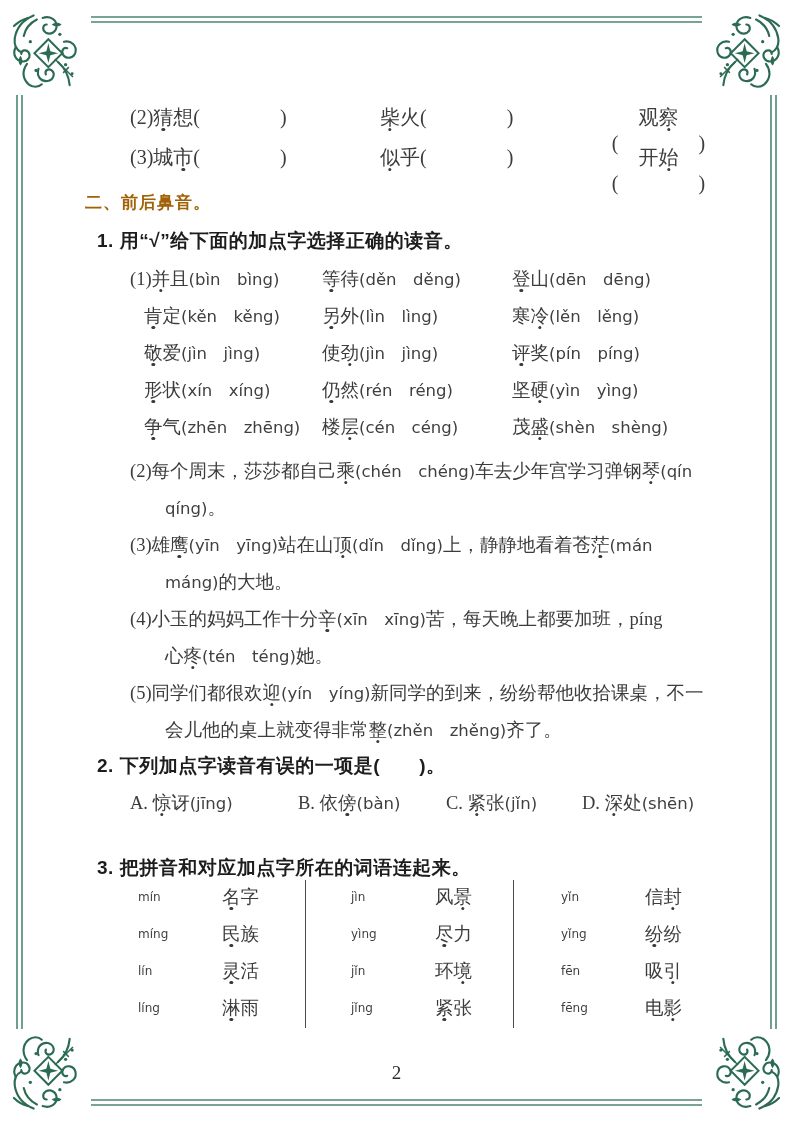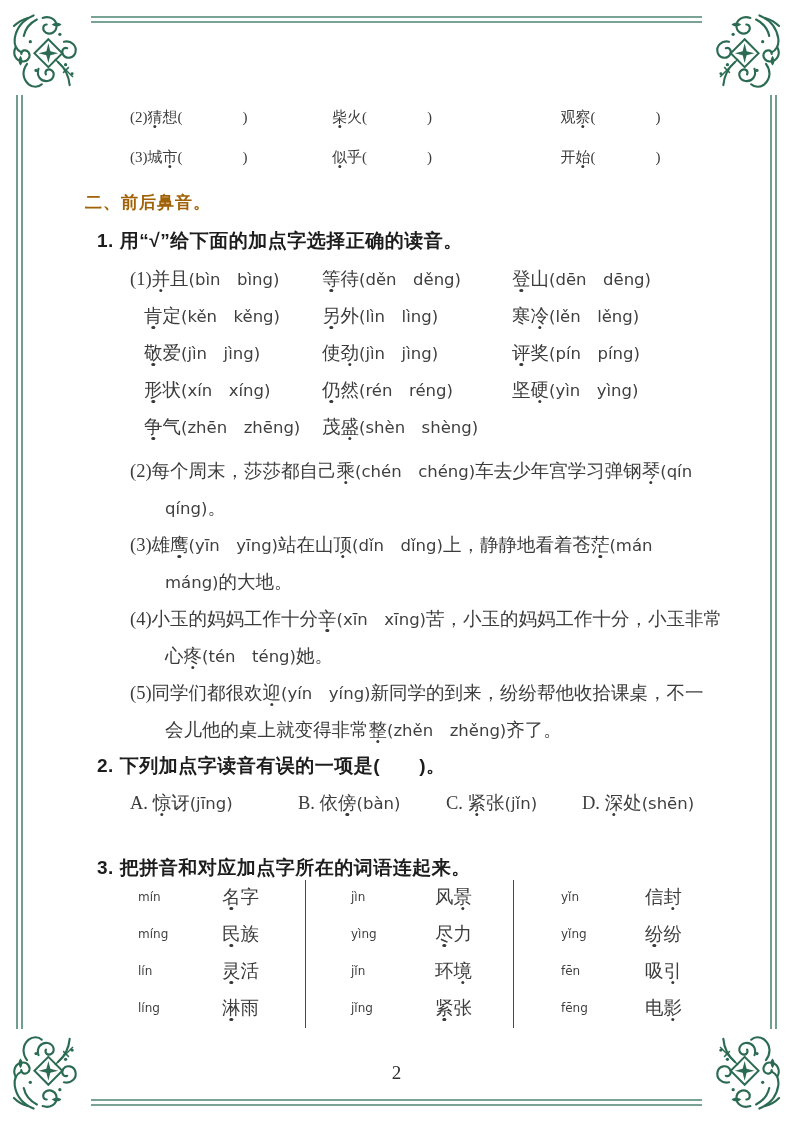--- a/index.html
+++ b/index.html
@@ -12,21 +12,21 @@
   .frame-svg{position:absolute;left:0;top:0;pointer-events:none;}
   .orn{position:absolute;width:82px;height:86px;}
   .orn svg{width:100%;height:100%;display:block;}
   .orn-tl{left:9px;top:11px;}
   .orn-tr{right:9px;top:11px;transform:scaleX(-1);}
   .orn-bl{left:9px;bottom:9px;transform:scaleY(-1);}
   .orn-br{right:9px;bottom:9px;transform:scale(-1,-1);}
 
   .content{position:absolute;left:97px;top:96px;width:626px;}
 
-  .exrow{display:flex;padding-left:33px;height:40px;line-height:26px;font-size:15px;}
+  .exrow{display:flex;padding-left:33px;height:40px;line-height:26px;font-size:20px;gap:48px;}
   .exrow .c1{width:202px;}
   .exrow .c2{width:166px;}
   .exrow .c3{flex:1;text-align:center;}
   .exrow-first{margin-top:8px;}
 
   .heading{
     margin-top:2px;height:40px;line-height:34px;margin-left:-12px;
     font-family:"Liberation Sans","DejaVu Sans",sans-serif;
     font-weight:700;font-size:17px;color:#a16207;letter-spacing:1px;
   }
@@ -172,28 +172,29 @@
       <span class="g2"><span>使</span><span class="dt">劲</span><span class="py">(jìn　jìng)</span></span>
       <span class="g3"><span class="dt">评</span><span>奖</span><span class="py">(pín　píng)</span></span>
     </div>
     <div class="grid-row">
       <span class="g1 pad"><span class="dt">形</span><span>状</span><span class="py">(xín　xíng)</span></span>
       <span class="g2"><span class="dt">仍</span><span>然</span><span class="py">(rén　réng)</span></span>
       <span class="g3"><span>坚</span><span class="dt">硬</span><span class="py">(yìn　yìng)</span></span>
     </div>
     <div class="grid-row">
       <span class="g1 pad"><span class="dt">争</span><span>气</span><span class="py">(zhēn　zhēng)</span></span>
+      <span class="g2"><span>楼</span><span class="dt">层</span><span class="py">(cén　céng)</span></span>
       <span class="g3"><span>茂</span><span class="dt">盛</span><span class="py">(shèn　shèng)</span></span>
     </div>
 
     <div class="sent"><span>(2)每个周末，莎莎都自己</span><span class="dt">乘</span><span class="py">(chén　chéng)</span><span>车去少年宫学习弹钢</span><span class="dt">琴</span><span class="py">(qín</span></div>
     <div class="sent cont"><span class="py">qíng)</span><span>。</span></div>
     <div class="sent"><span>(3)雄</span><span class="dt">鹰</span><span class="py">(yīn　yīng)</span><span>站在山</span><span class="dt">顶</span><span class="py">(dǐn　dǐng)</span><span>上，静静地看着苍</span><span class="dt">茫</span><span class="py">(mán</span></div>
     <div class="sent cont"><span class="py">máng)</span><span>的大地。</span></div>
-    <div class="sent"><span>(4)小玉的妈妈工作十分</span><span class="dt">辛</span><span class="py">(xīn　xīng)</span><span>苦，小玉的妈妈工作十分，小玉非常</span></div>
+    <div class="sent"><span>(4)小玉的妈妈工作十分</span><span class="dt">辛</span><span class="py">(xīn　xīng)</span><span>苦，每天晚上都要加班，píng</span></div>
     <div class="sent cont"><span>心</span><span class="dt">疼</span><span class="py">(tén　téng)</span><span>她。</span></div>
     <div class="sent"><span>(5)同学们都很欢</span><span class="dt">迎</span><span class="py">(yín　yíng)</span><span>新同学的到来，纷纷帮他收拾课桌，不一</span></div>
     <div class="sent cont"><span>会儿他的桌上就变得非常</span><span class="dt">整</span><span class="py">(zhěn　zhěng)</span><span>齐了。</span></div>
 
     <div class="qline q2">
       <span class="qlabel">2.</span><span>下列加点字读音有误的一项是(　　)。</span>
     </div>
     <div class="optrow">
       <span class="o1"><span>A. </span><span class="dt">惊</span><span>讶</span><span class="py">(jīng)</span></span>
       <span class="o2"><span>B. </span><span>依</span><span class="dt">傍</span><span class="py">(bàn)</span></span>

